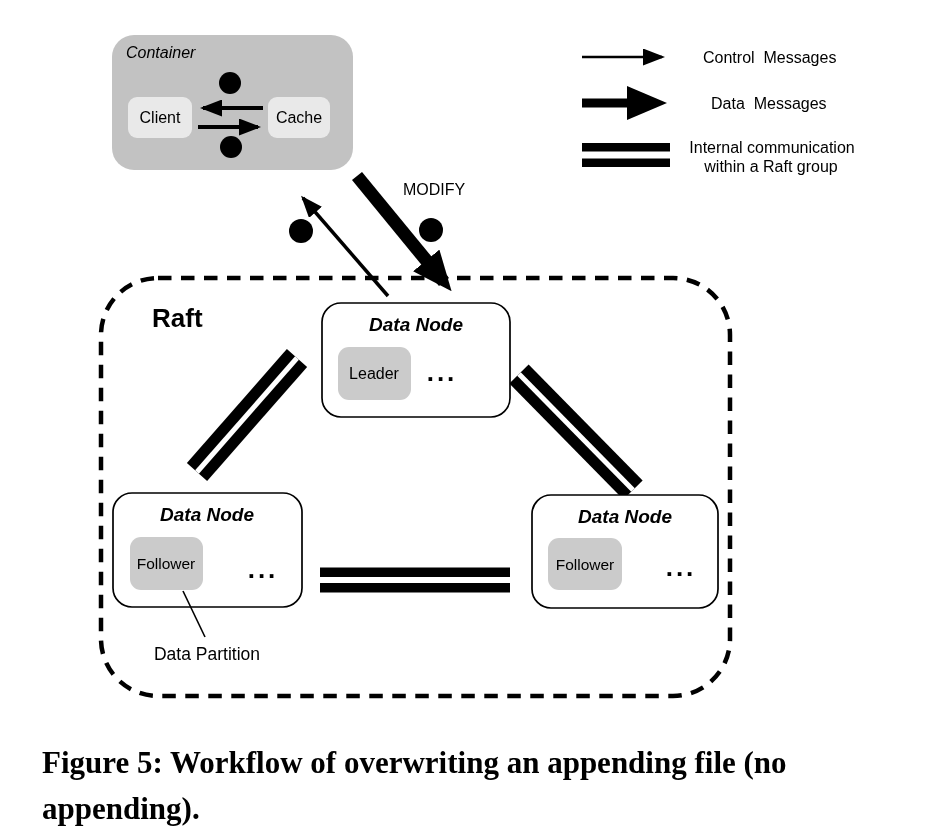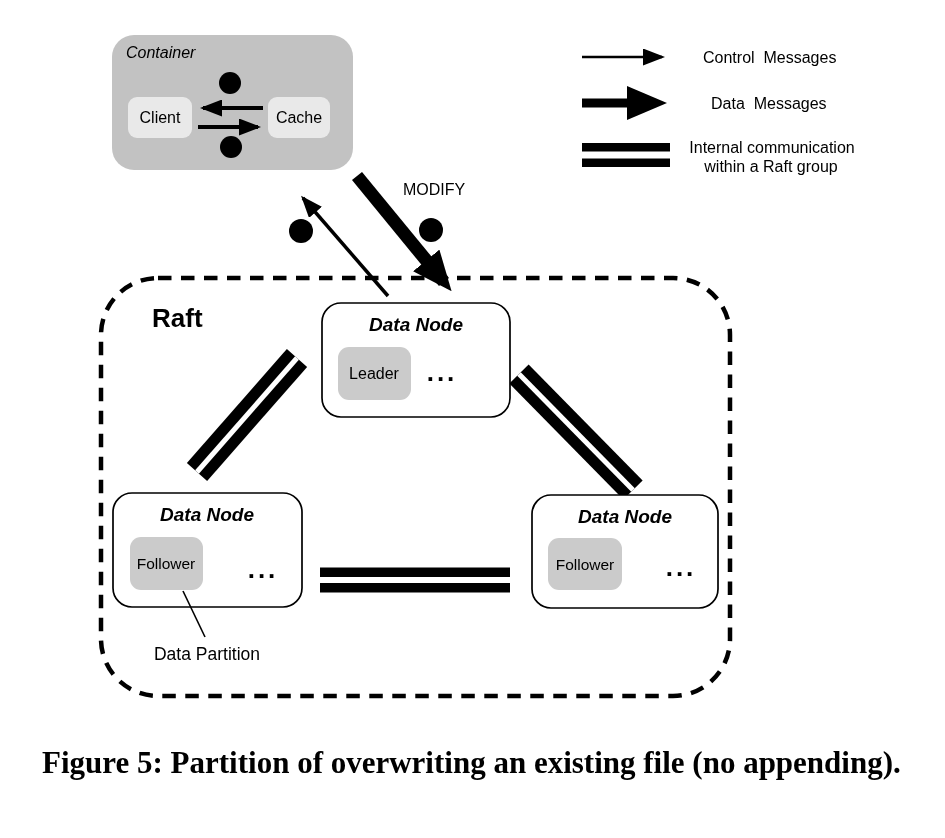--- a/index.html
+++ b/index.html
@@ -127,14 +127,14 @@
         <rect x="548" y="538" width="74" height="52" rx="11" fill="#CBCBCB"></rect>
         <text class="lbl" x="585" y="570" font-size="15.5" text-anchor="middle">Follower</text>
         <text class="lbl" x="681" y="576" font-size="26" font-weight="bold" letter-spacing="3" text-anchor="middle">...</text>
       </g>
 
       <line x1="183" y1="591" x2="205" y2="637" stroke="#000" stroke-width="1.6"></line>
       <text class="lbl" x="207" y="660" font-size="17.5" text-anchor="middle">Data Partition</text>
     </g>
   </svg>
 
-  <div class="caption">Figure 5: Partition of overwriting an existing file (no appending).</div>
+  <div class="caption">Figure 5: Workflow of overwriting an appending file (no appending).</div>
 </div>
 
 </body></html>

